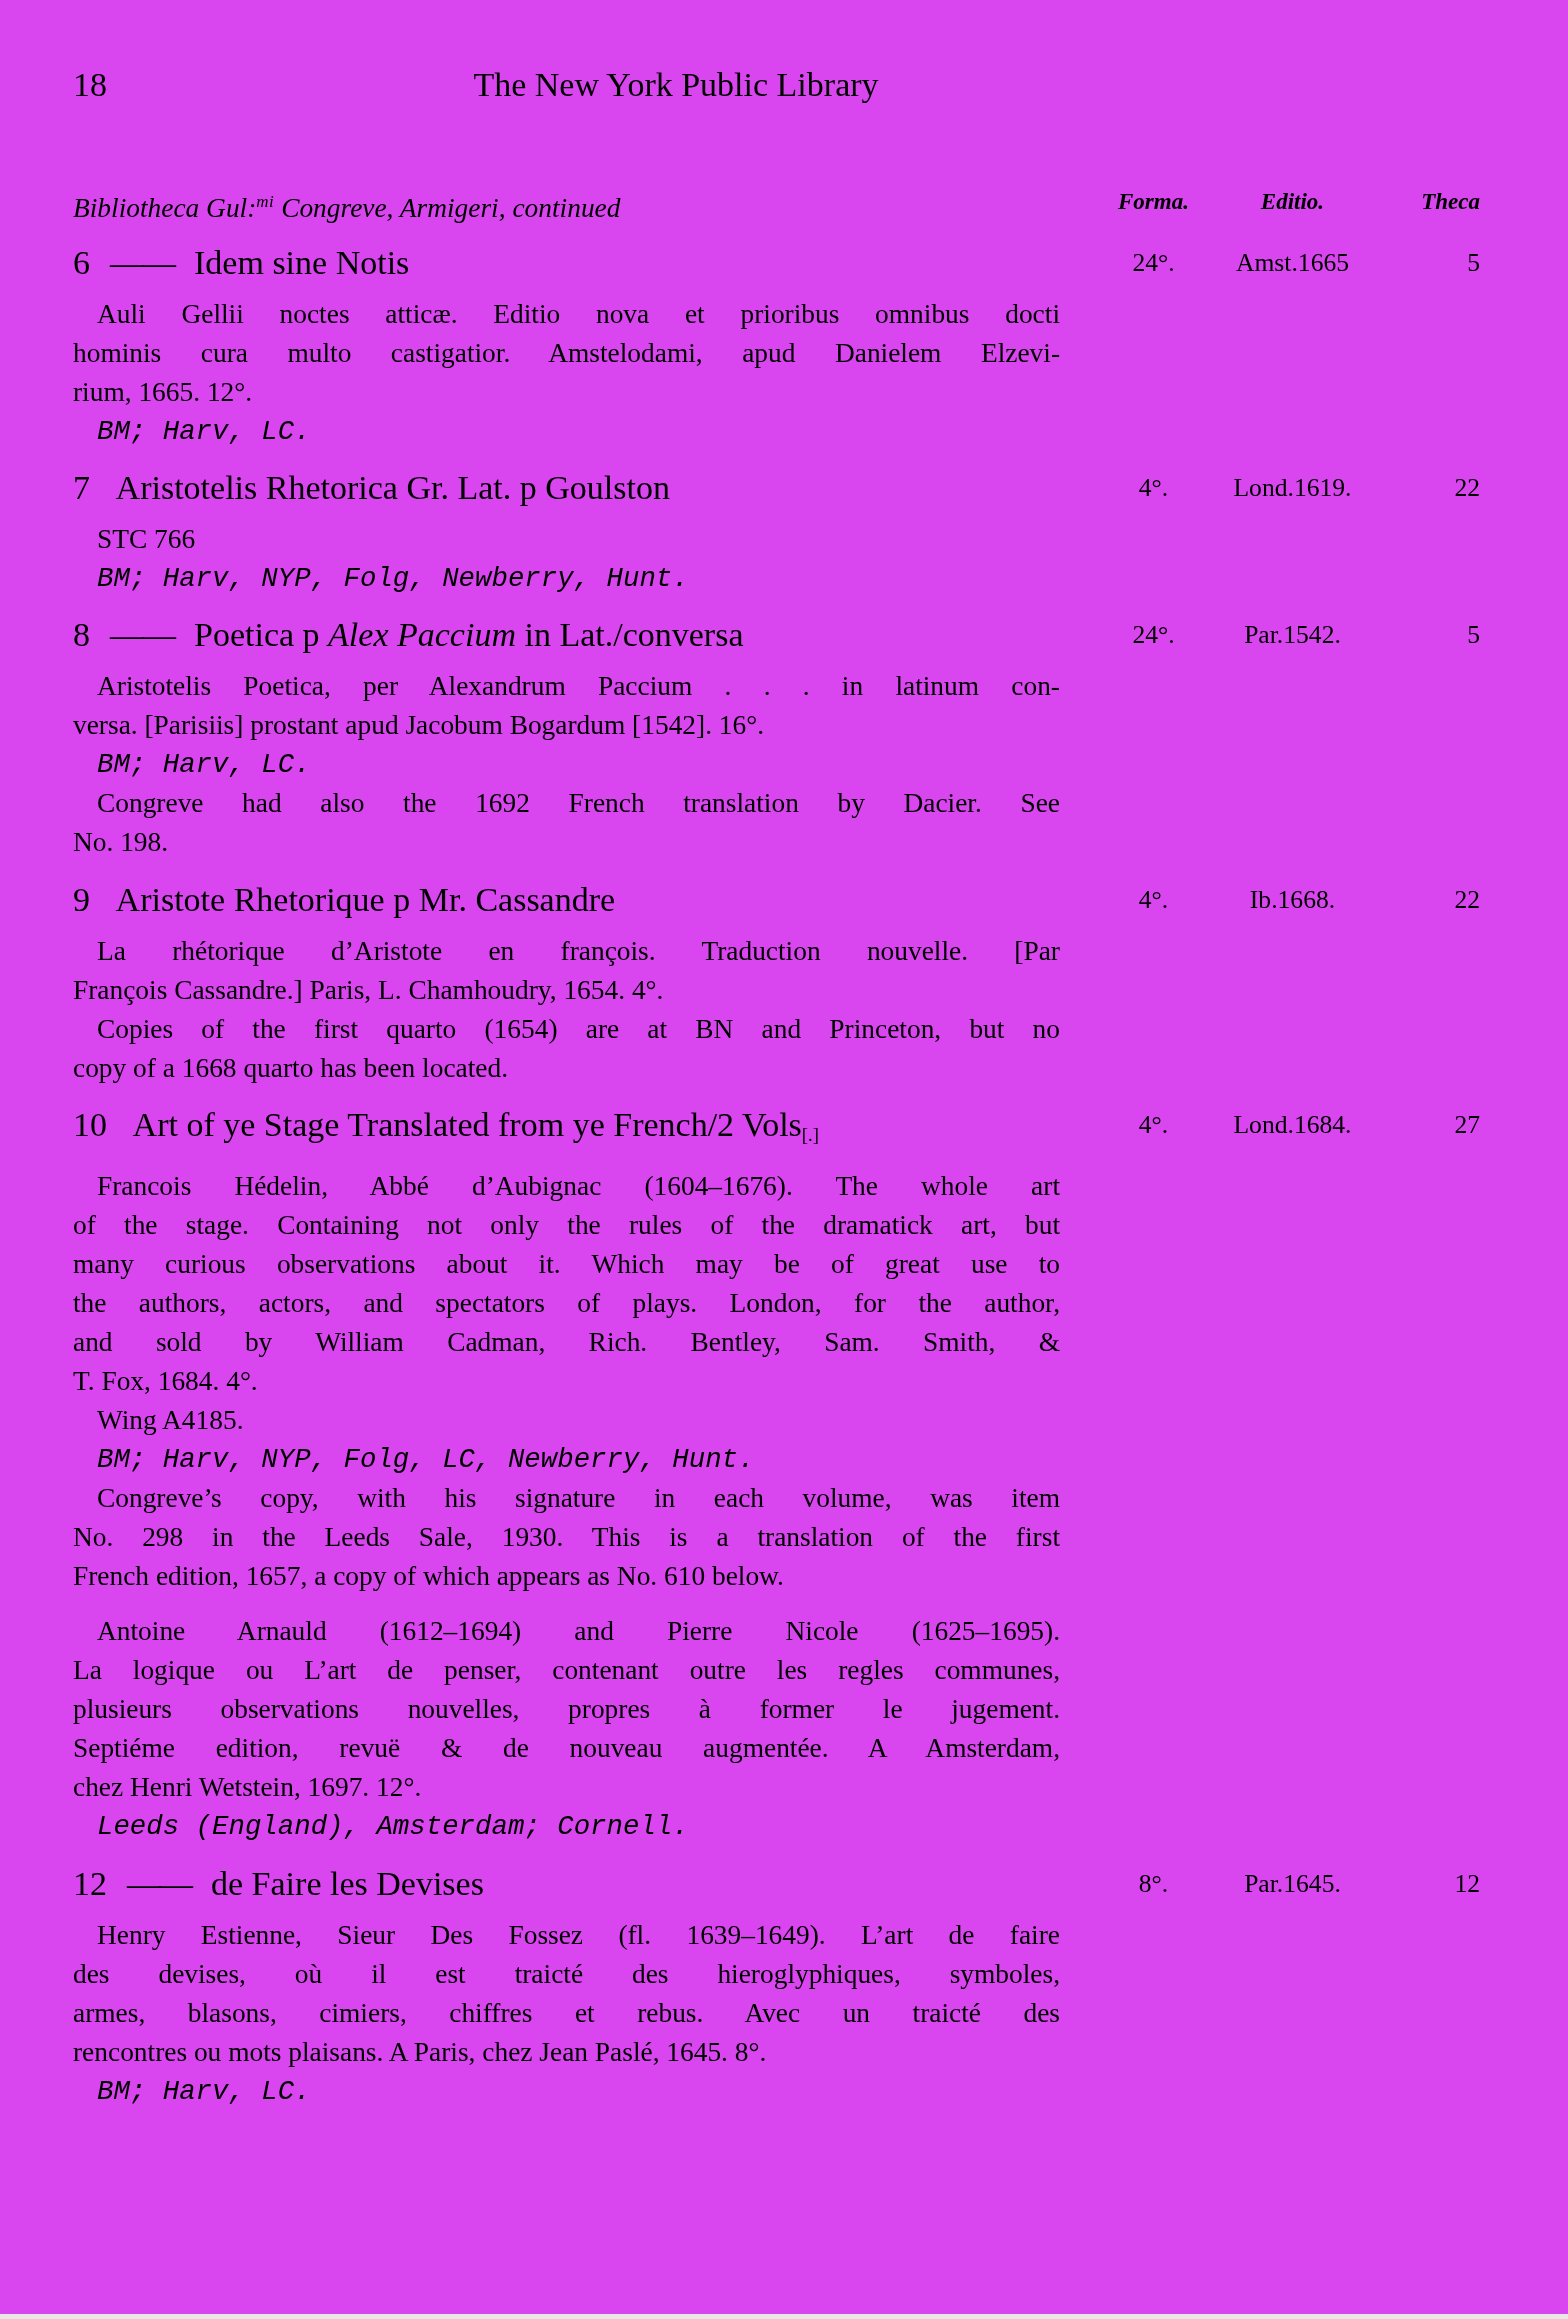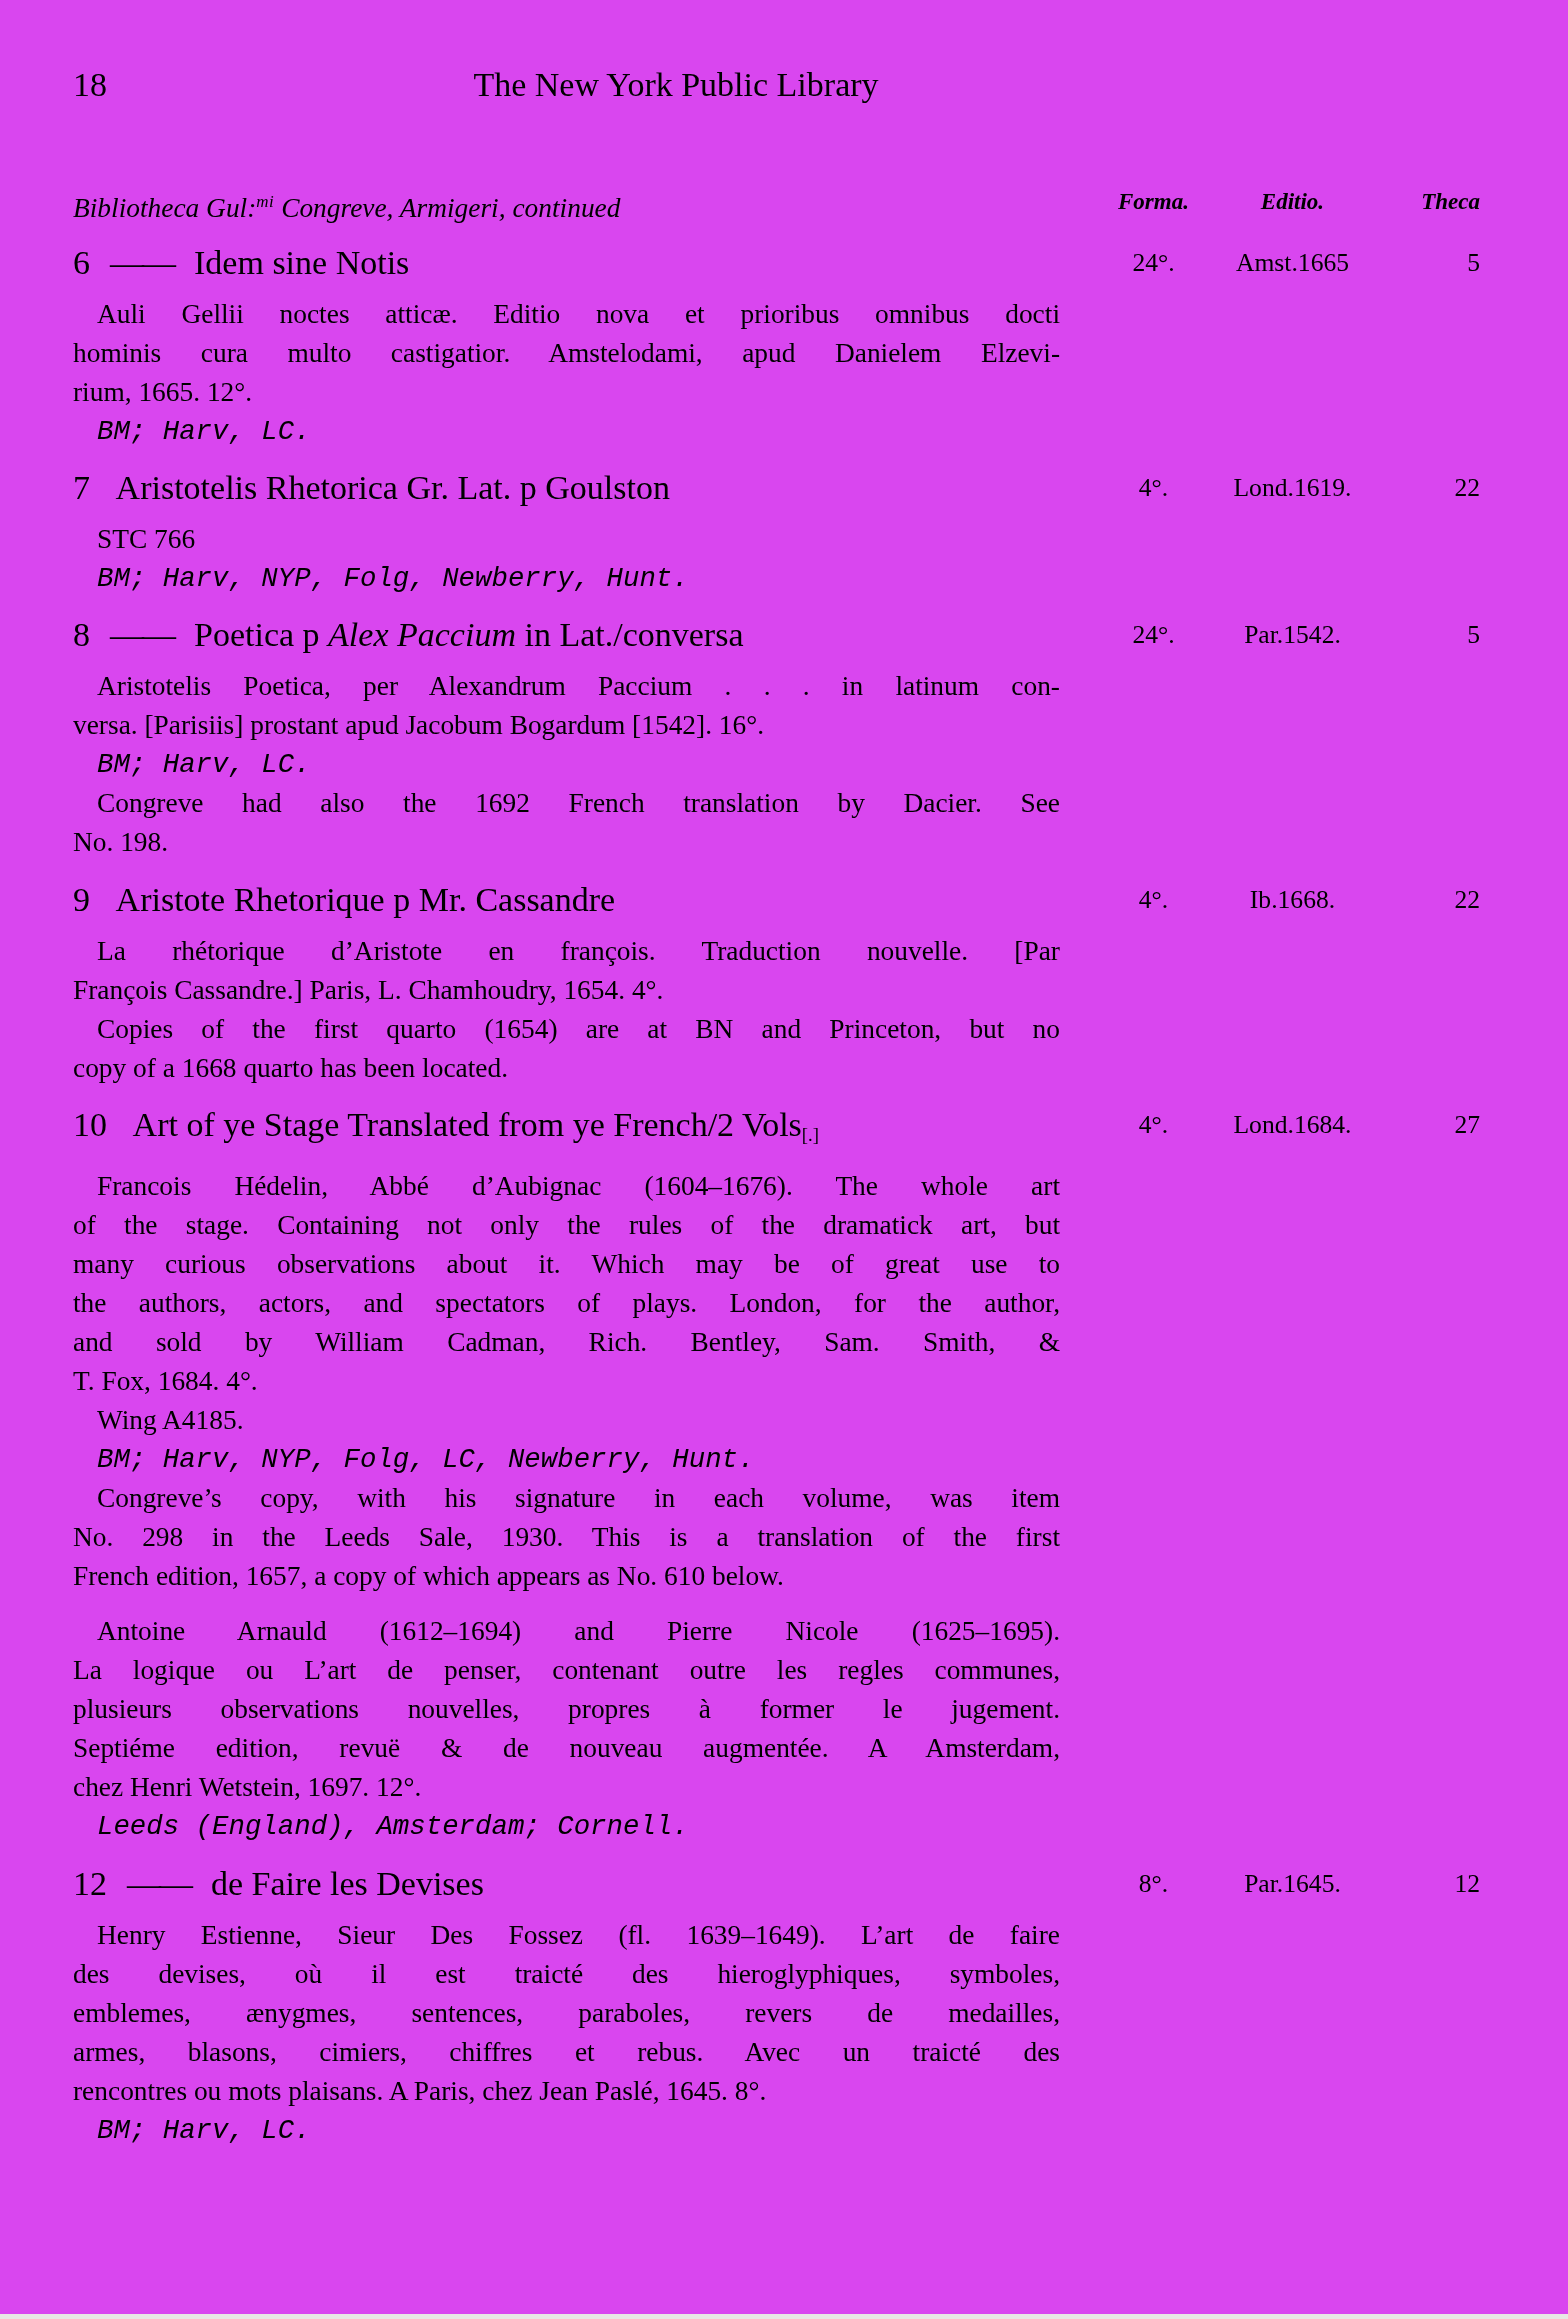--- a/index.html
+++ b/index.html
@@ -168,21 +168,20 @@
         </div>
         <div class="para ref">
           <div class="line first">Leeds (England), Amsterdam; Cornell.</div>
         </div>
       </section>
       <section class="entry">
         <div class="entry-heading"><span class="entry-number">12</span><span class="entry-dash">——</span><span class="entry-title"><span>de Faire les Devises</span></span><span class="col col-forma">8°.</span><span class="col col-editio">Par.1645.</span><span class="col col-theca">12</span></div>
         <div class="para body">
           <div class="line first just">Henry Estienne, Sieur Des Fossez (fl. 1639–1649). L’art de faire</div>
           <div class="line just">des devises, où il est traicté des hieroglyphiques, symboles,</div>
-          <div class="line just">emblemes, ænygmes, sentences, paraboles, revers de medailles,</div>
           <div class="line just">armes, blasons, cimiers, chiffres et rebus. Avec un traicté des</div>
           <div class="line">rencontres ou mots plaisans. A Paris, chez Jean Paslé, 1645. 8°.</div>
         </div>
         <div class="para ref">
           <div class="line first">BM; Harv, LC.</div>
         </div>
       </section>
     </main>
 
 </div>

